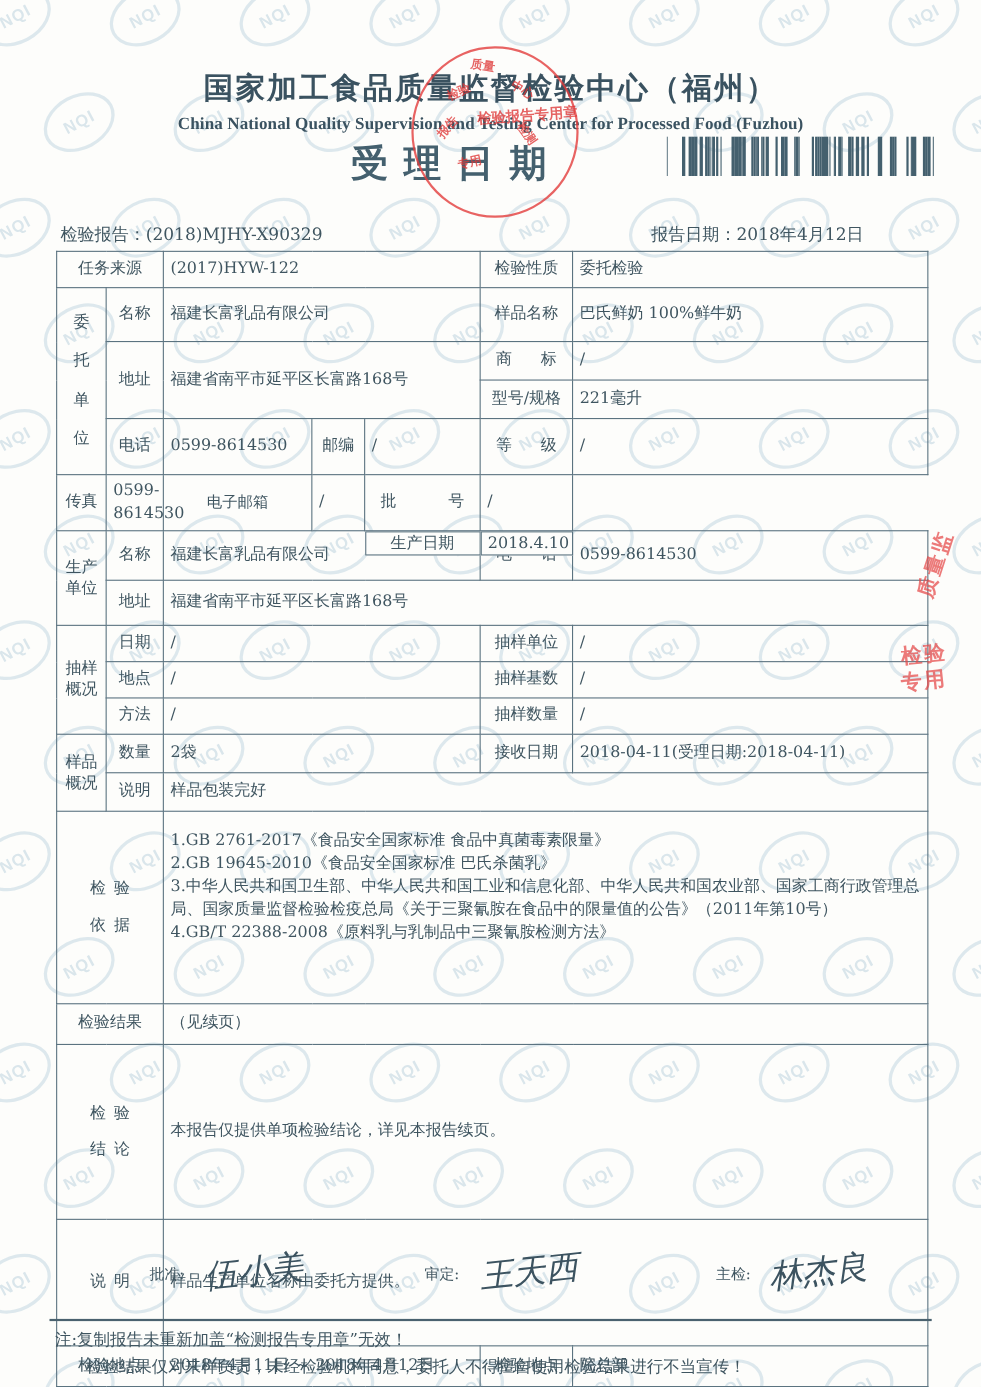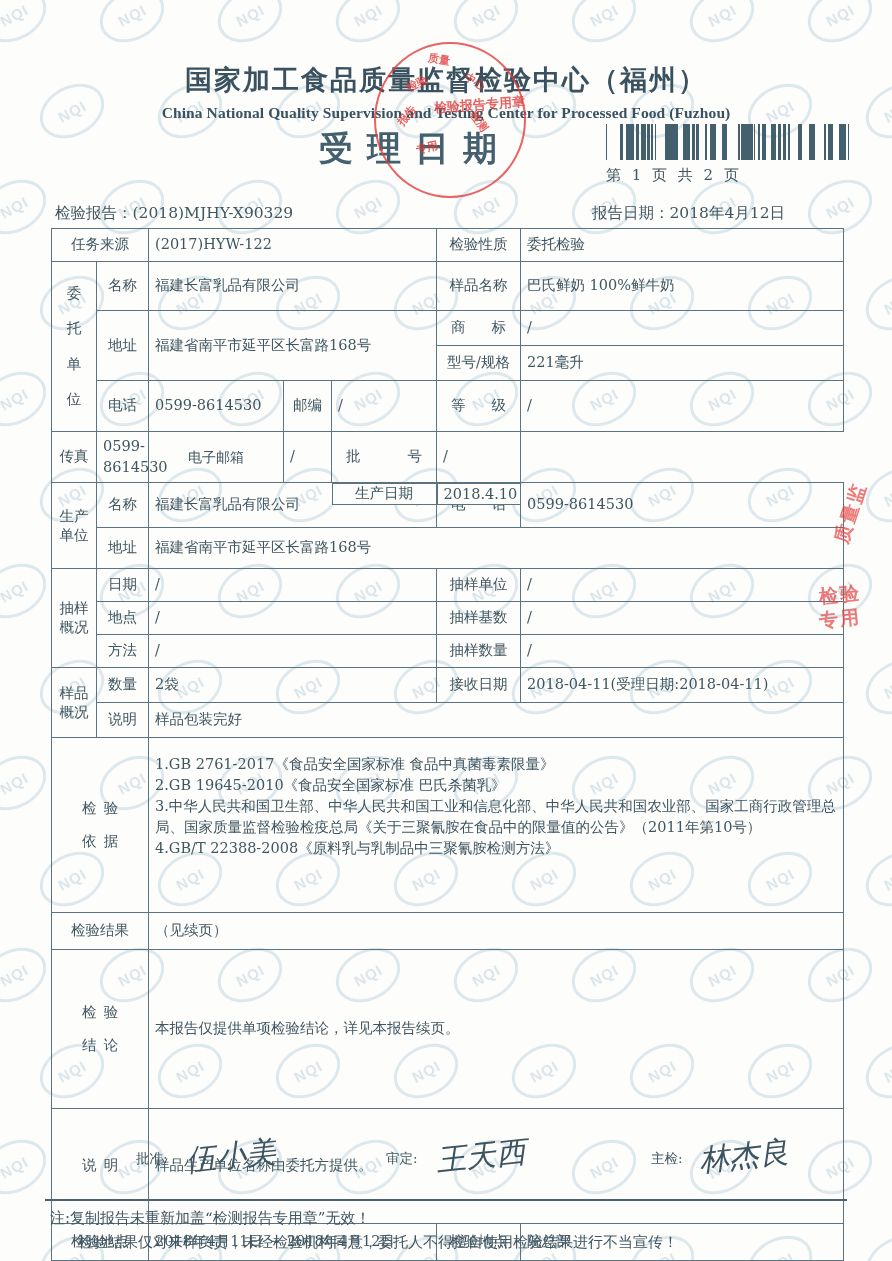--- a/index.html
+++ b/index.html
@@ -342,21 +342,20 @@
       <i style="width: 1px; background: rgb(68, 96, 110);"></i>
       <i style="width: 3px; background: rgb(68, 96, 110);"></i>
       <i style="width: 3px; background: transparent;"></i>
       <i style="width: 3px; background: transparent;"></i>
       <i style="width: 2px; background: rgb(68, 96, 110);"></i>
       <i style="width: 2px; background: rgb(68, 96, 110);"></i>
       <i style="width: 3px; background: rgb(68, 96, 110);"></i>
       <i style="width: 2px; background: transparent;"></i>
       <i style="width: 1px; background: rgb(68, 96, 110);"></i>
     </div>
-  <div class="pageno">第 1 页  共 2 页</div>
 
   <div class="rep-no"><span>检验报告：</span><span>(2018)MJHY-X90329</span></div>
   <div class="rep-dt"><span>报告日期：</span><span>2018年4月12日</span></div>
 
   <table id="tbl">
     <colgroup>
       <col style="width:45px">
         <col style="width:52px">
         <col style="width:135px">
       <col style="width:48px">

